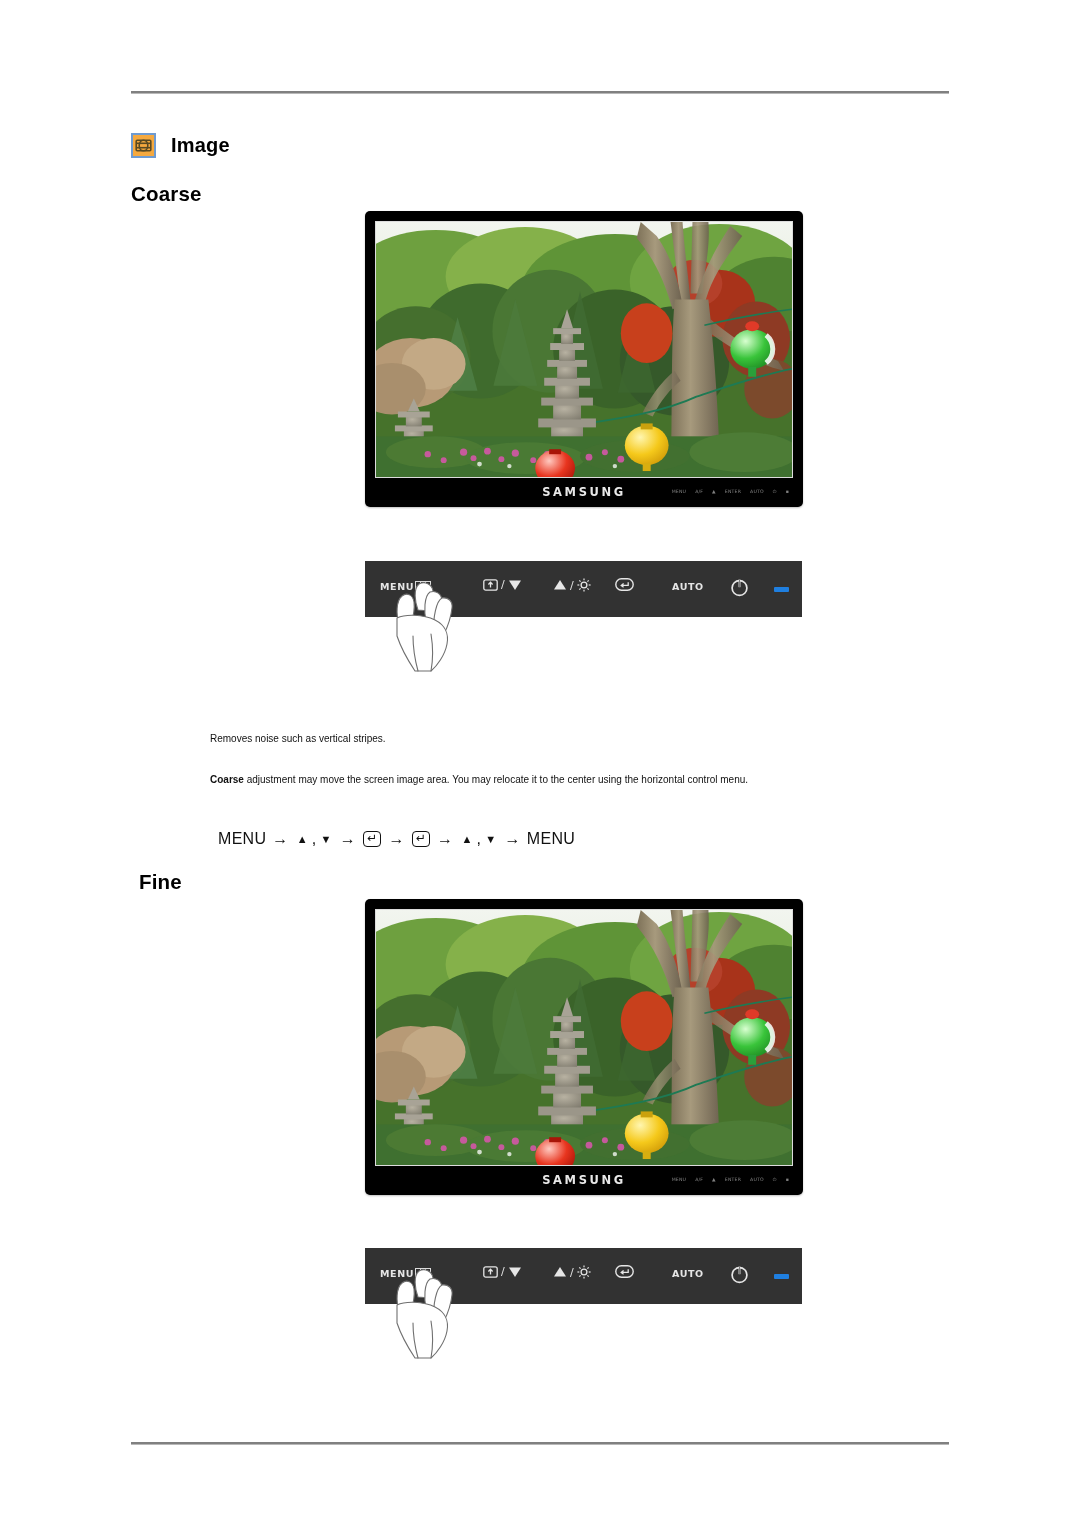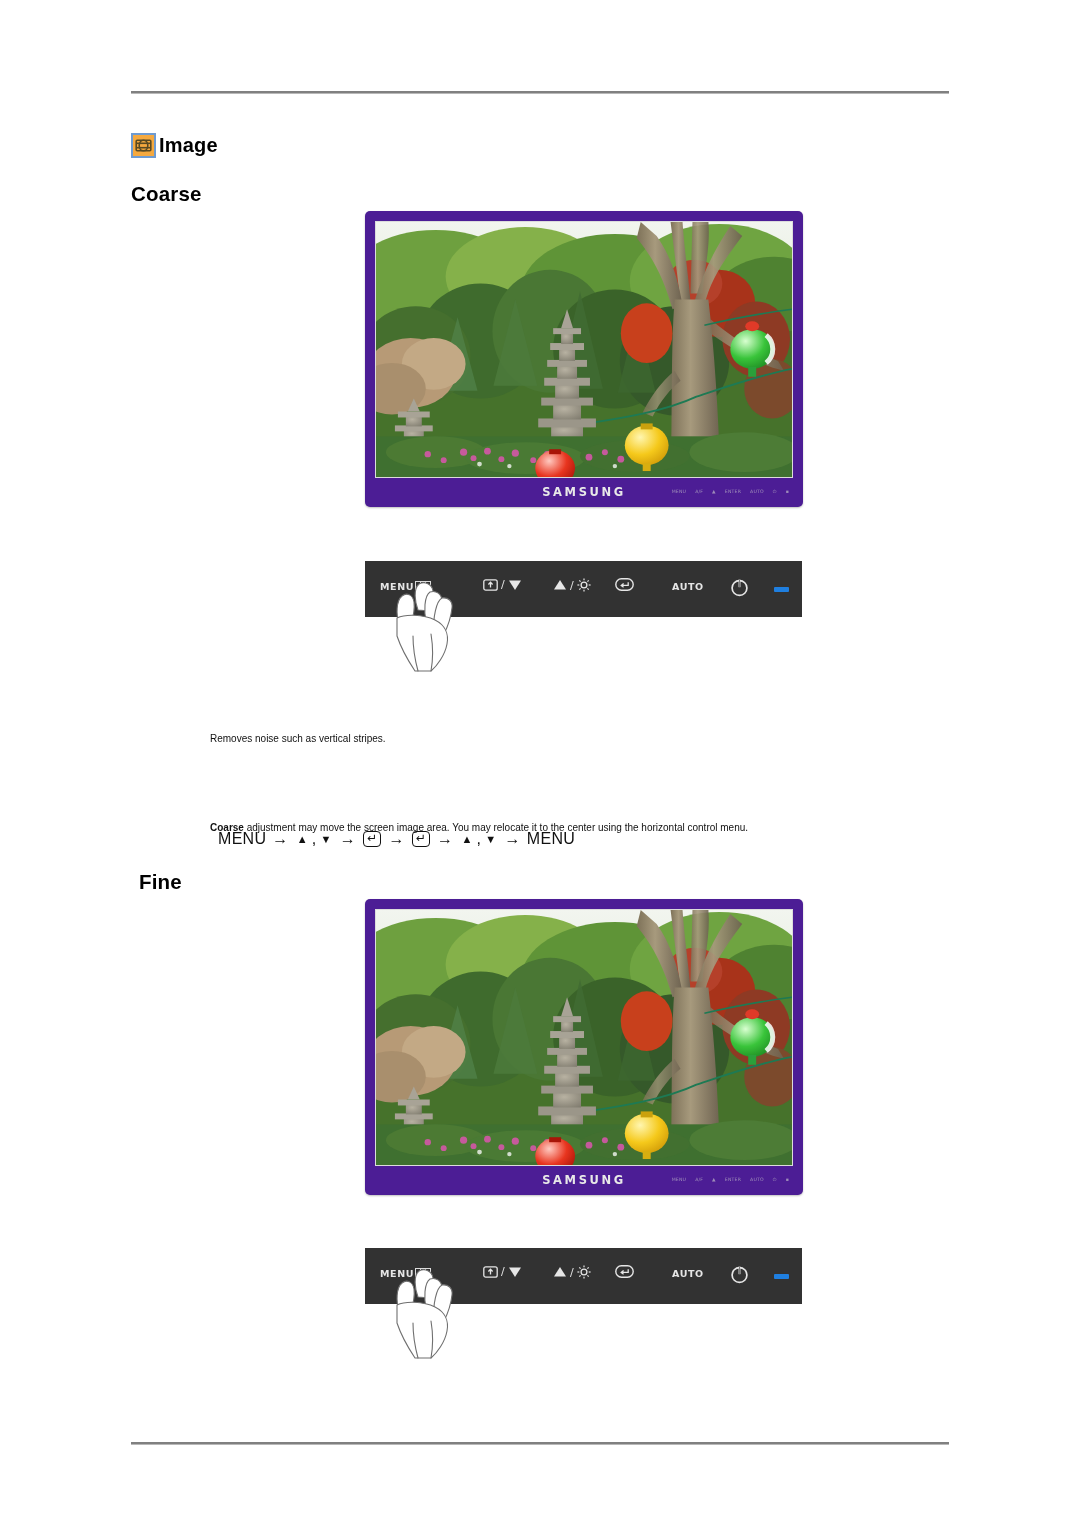--- a/index.html
+++ b/index.html
@@ -53,21 +53,21 @@
     border-bottom: 1px solid #b8b8b8;
   }
 
   
   .section-head {
     position: absolute;
     left: 131px;
     top: 133px;
     display: flex;
     align-items: center;
-    gap: 3px;
+    gap: 15px;
   }
   .img-icon {
     width: 25px;
     height: 25px;
     background: #f5a93f;
     border: 2px solid #6e9bd1;
     box-sizing: border-box;
     position: relative;
     flex: none;
   }
@@ -88,21 +88,21 @@
     letter-spacing: 0.2px;
   }
   #coarse-head { top: 182px; }
   #fine-head   { top: 870px; margin-left: 8px; }
 
   
   .monitor {
     position: absolute;
     width: 438px;
     height: 296px;
-    background: #4c1d95;
+    background: #000000;
     border-radius: 5px;
     box-sizing: border-box;
     padding: 10px 10px 0 10px;
     box-shadow: 0 1px 2px rgba(0,0,0,0.25);
   }
   #monitor-coarse { left: 365px; top: 211px; }
   #monitor-fine   { left: 365px; top: 899px; }
 
   .screen {
     position: relative;
@@ -215,21 +215,21 @@
   
   .body-text {
     position: absolute;
     left: 210px;
     width: 738px;
     font-size: 10px;
     line-height: 23px;
     color: #111;
   }
   #para-1 { top: 727px; }
-  #para-2 { top: 768px; margin-top: 48px; }
+  #para-2 { top: 768px; }
   #nav-line {
     position: absolute;
     left: 218px;
     top: 830px;
     font-size: 16px;
     color: #111;
     display: flex;
     align-items: center;
     gap: 0;
     white-space: nowrap;

